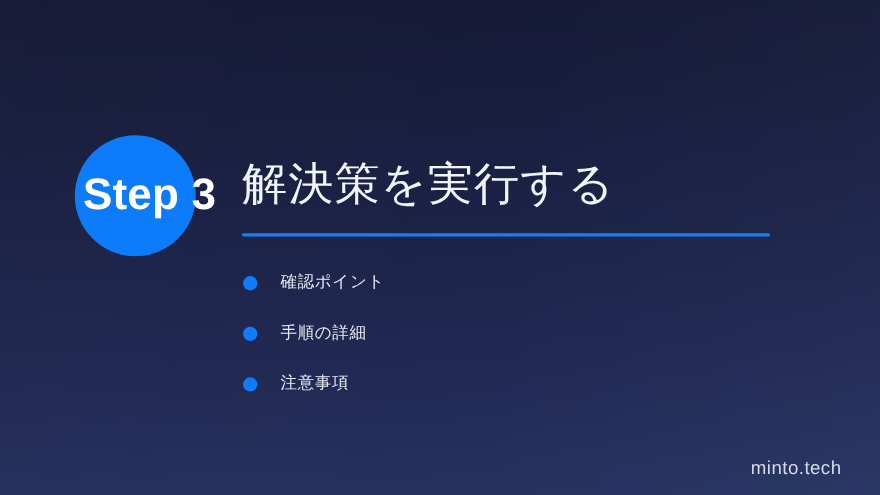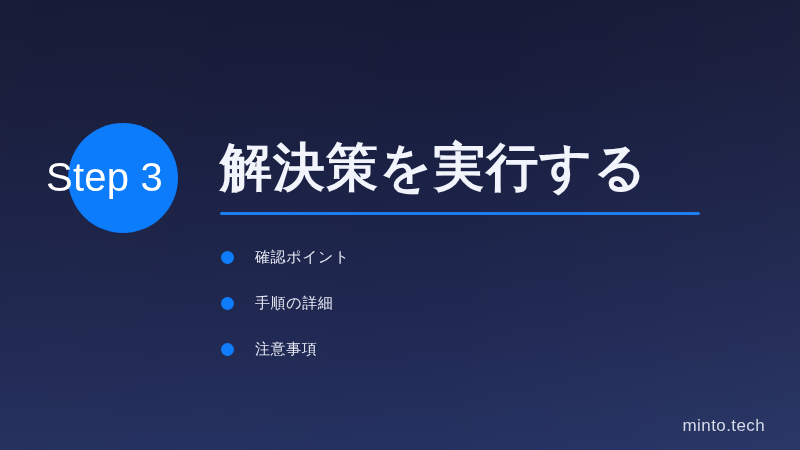--- a/index.html
+++ b/index.html
@@ -43,34 +43,35 @@
 
   .step-label {
     position: absolute;
     left: 46px;
     top: 152px;
     width: 180px;
     height: 50px;
     line-height: 50px;
     color: #ffffff;
     font-size: 40px;
-    font-weight: 400;
+    font-weight: 700;
     letter-spacing: 0.2px;
     white-space: nowrap;
     z-index: 3;
+    text-align: center;
   }
 
   
   .title {
     position: absolute;
     left: 220px;
     top: 142px;
     color: #f2f4fb;
-    font-size: 52px;
-    font-weight: 700;
+    font-size: 41px;
+    font-weight: 400;
     letter-spacing: 1px;
     line-height: 50px;
     white-space: nowrap;
     z-index: 3;
   }
 
   .divider {
     position: absolute;
     left: 220px;
     top: 212px;

